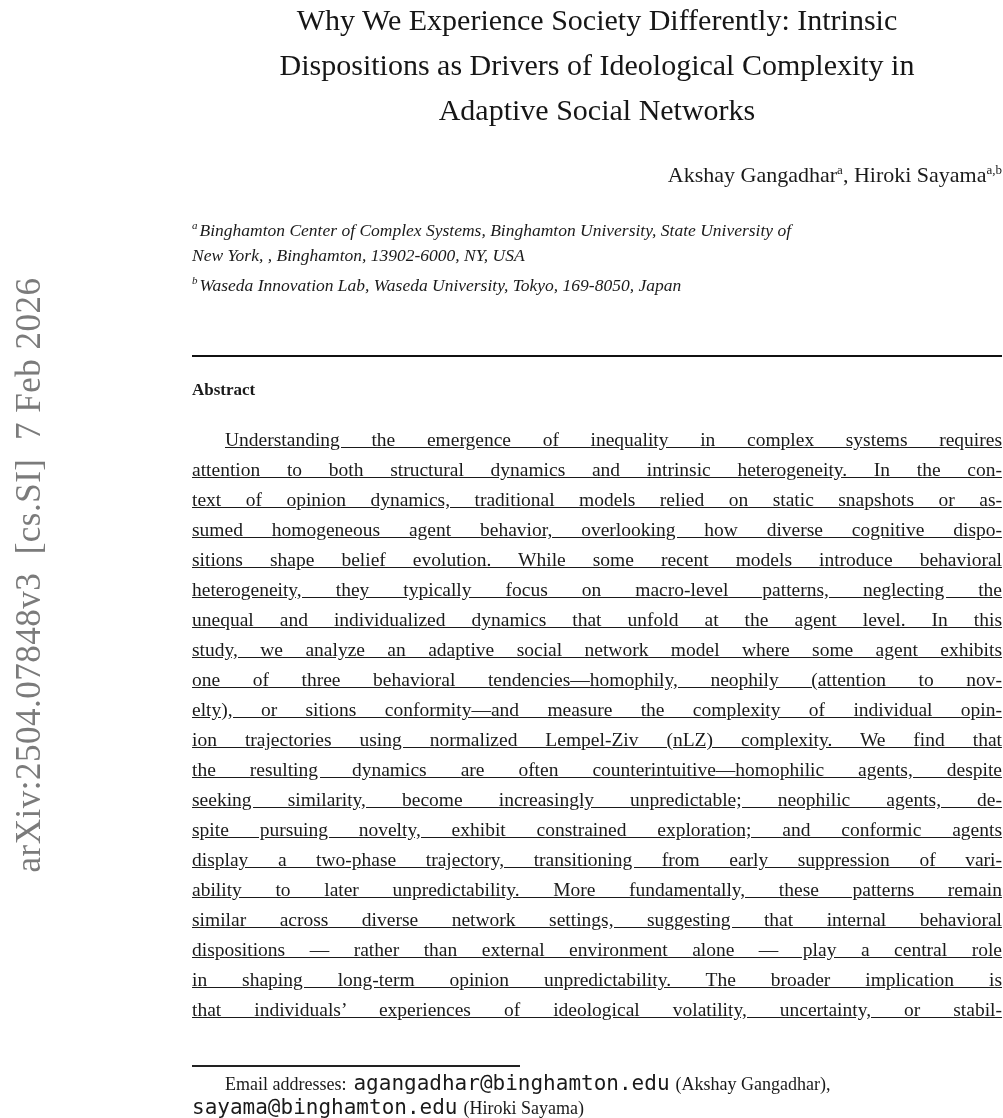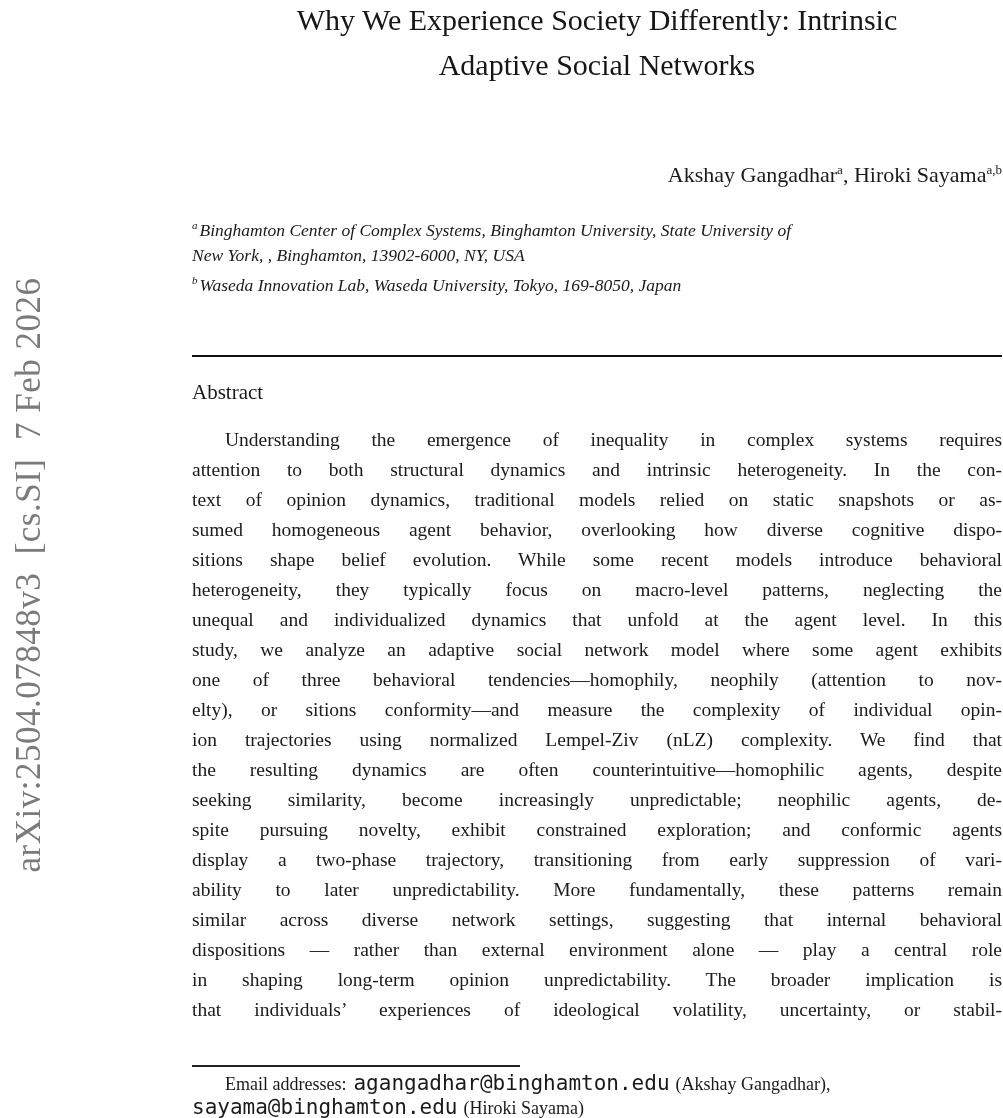--- a/index.html
+++ b/index.html
@@ -59,38 +59,39 @@
     position: absolute;
     top: 351px;
     left: 0;
     width: 810px;
     border-top: 2px solid #111;
   }
   .abstract-heading {
     position: absolute;
     top: 376px;
     left: 0;
-    font-weight: normal;
-    font-size: 21px;
+    font-weight: bold;
+    font-size: 17px;
     text-align: right;
   }
   .abstract-body {
     position: absolute;
     top: 421px;
     left: 0;
     width: 810px;
     font-size: 19.5px;
   }
   .abs-line {
     height: 30px;
     line-height: 30px;
     text-align: justify;
     text-align-last: justify;
     overflow: hidden;
     white-space: normal;
+    text-decoration: underline;
   }
   .abs-line.first { text-indent: 33px; }
   .footnote-rule {
     position: absolute;
     top: 1061px;
     left: 0;
     width: 328px;
     border-top: 2px solid #222;
   }
   .footnote {
@@ -113,20 +114,21 @@
 <body>
 
 <div class="page">
 
   <div class="watermark">arXiv:2504.07848v3  [cs.SI]  7 Feb 2026</div>
 
   <div class="column">
 
     <div class="title-block">
       <div>Why We Experience Society Differently: Intrinsic</div>
+      <div>Dispositions as Drivers of Ideological Complexity in</div>
       <div>Adaptive Social Networks</div>
     </div>
 
     <div class="authors-block">
       <span>Akshay Gangadhar</span><sup>a</sup><span>, </span><span>Hiroki Sayama</span><sup>a,b</sup>
     </div>
 
     <div class="affil-block">
       <div><sup>a</sup><span>Binghamton Center of Complex Systems, Binghamton University, State University of</span></div>
       <div>New York, , Binghamton, 13902-6000, NY, USA</div>

